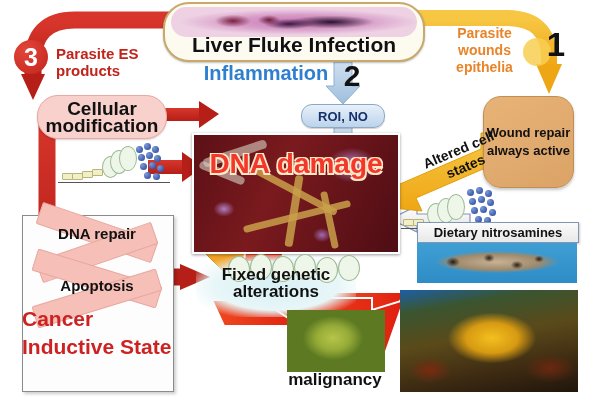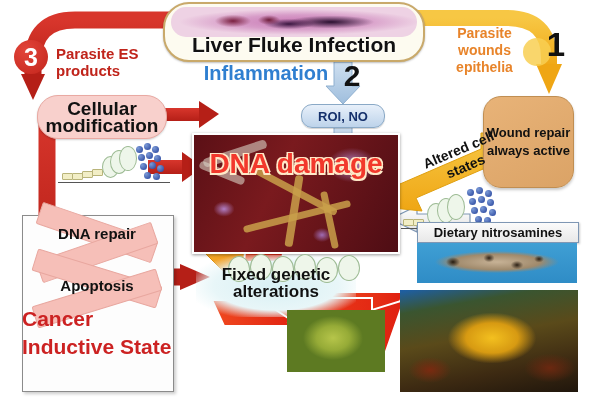--- a/index.html
+++ b/index.html
@@ -378,16 +378,17 @@
     <div class="coil" style="left:0px;top:4px;width:20px;height:24px;"></div>
     <div class="coil" style="left:22px;top:2px;width:20px;height:24px;"></div>
     <div class="coil" style="left:44px;top:4px;width:20px;height:24px;"></div>
     <div class="coil" style="left:66px;top:2px;width:20px;height:24px;"></div>
     <div class="coil" style="left:88px;top:5px;width:20px;height:24px;"></div>
     <div class="coil" style="left:110px;top:3px;width:20px;height:24px;"></div>
   </div>
   <div class="fga-label">Fixed genetic alterations</div>
 
   <div class="malig-photo"></div>
+  <div class="malig-label">malignancy</div>
 
   <div class="cca-photo"></div>
 
 </div>
 
 </body></html>

